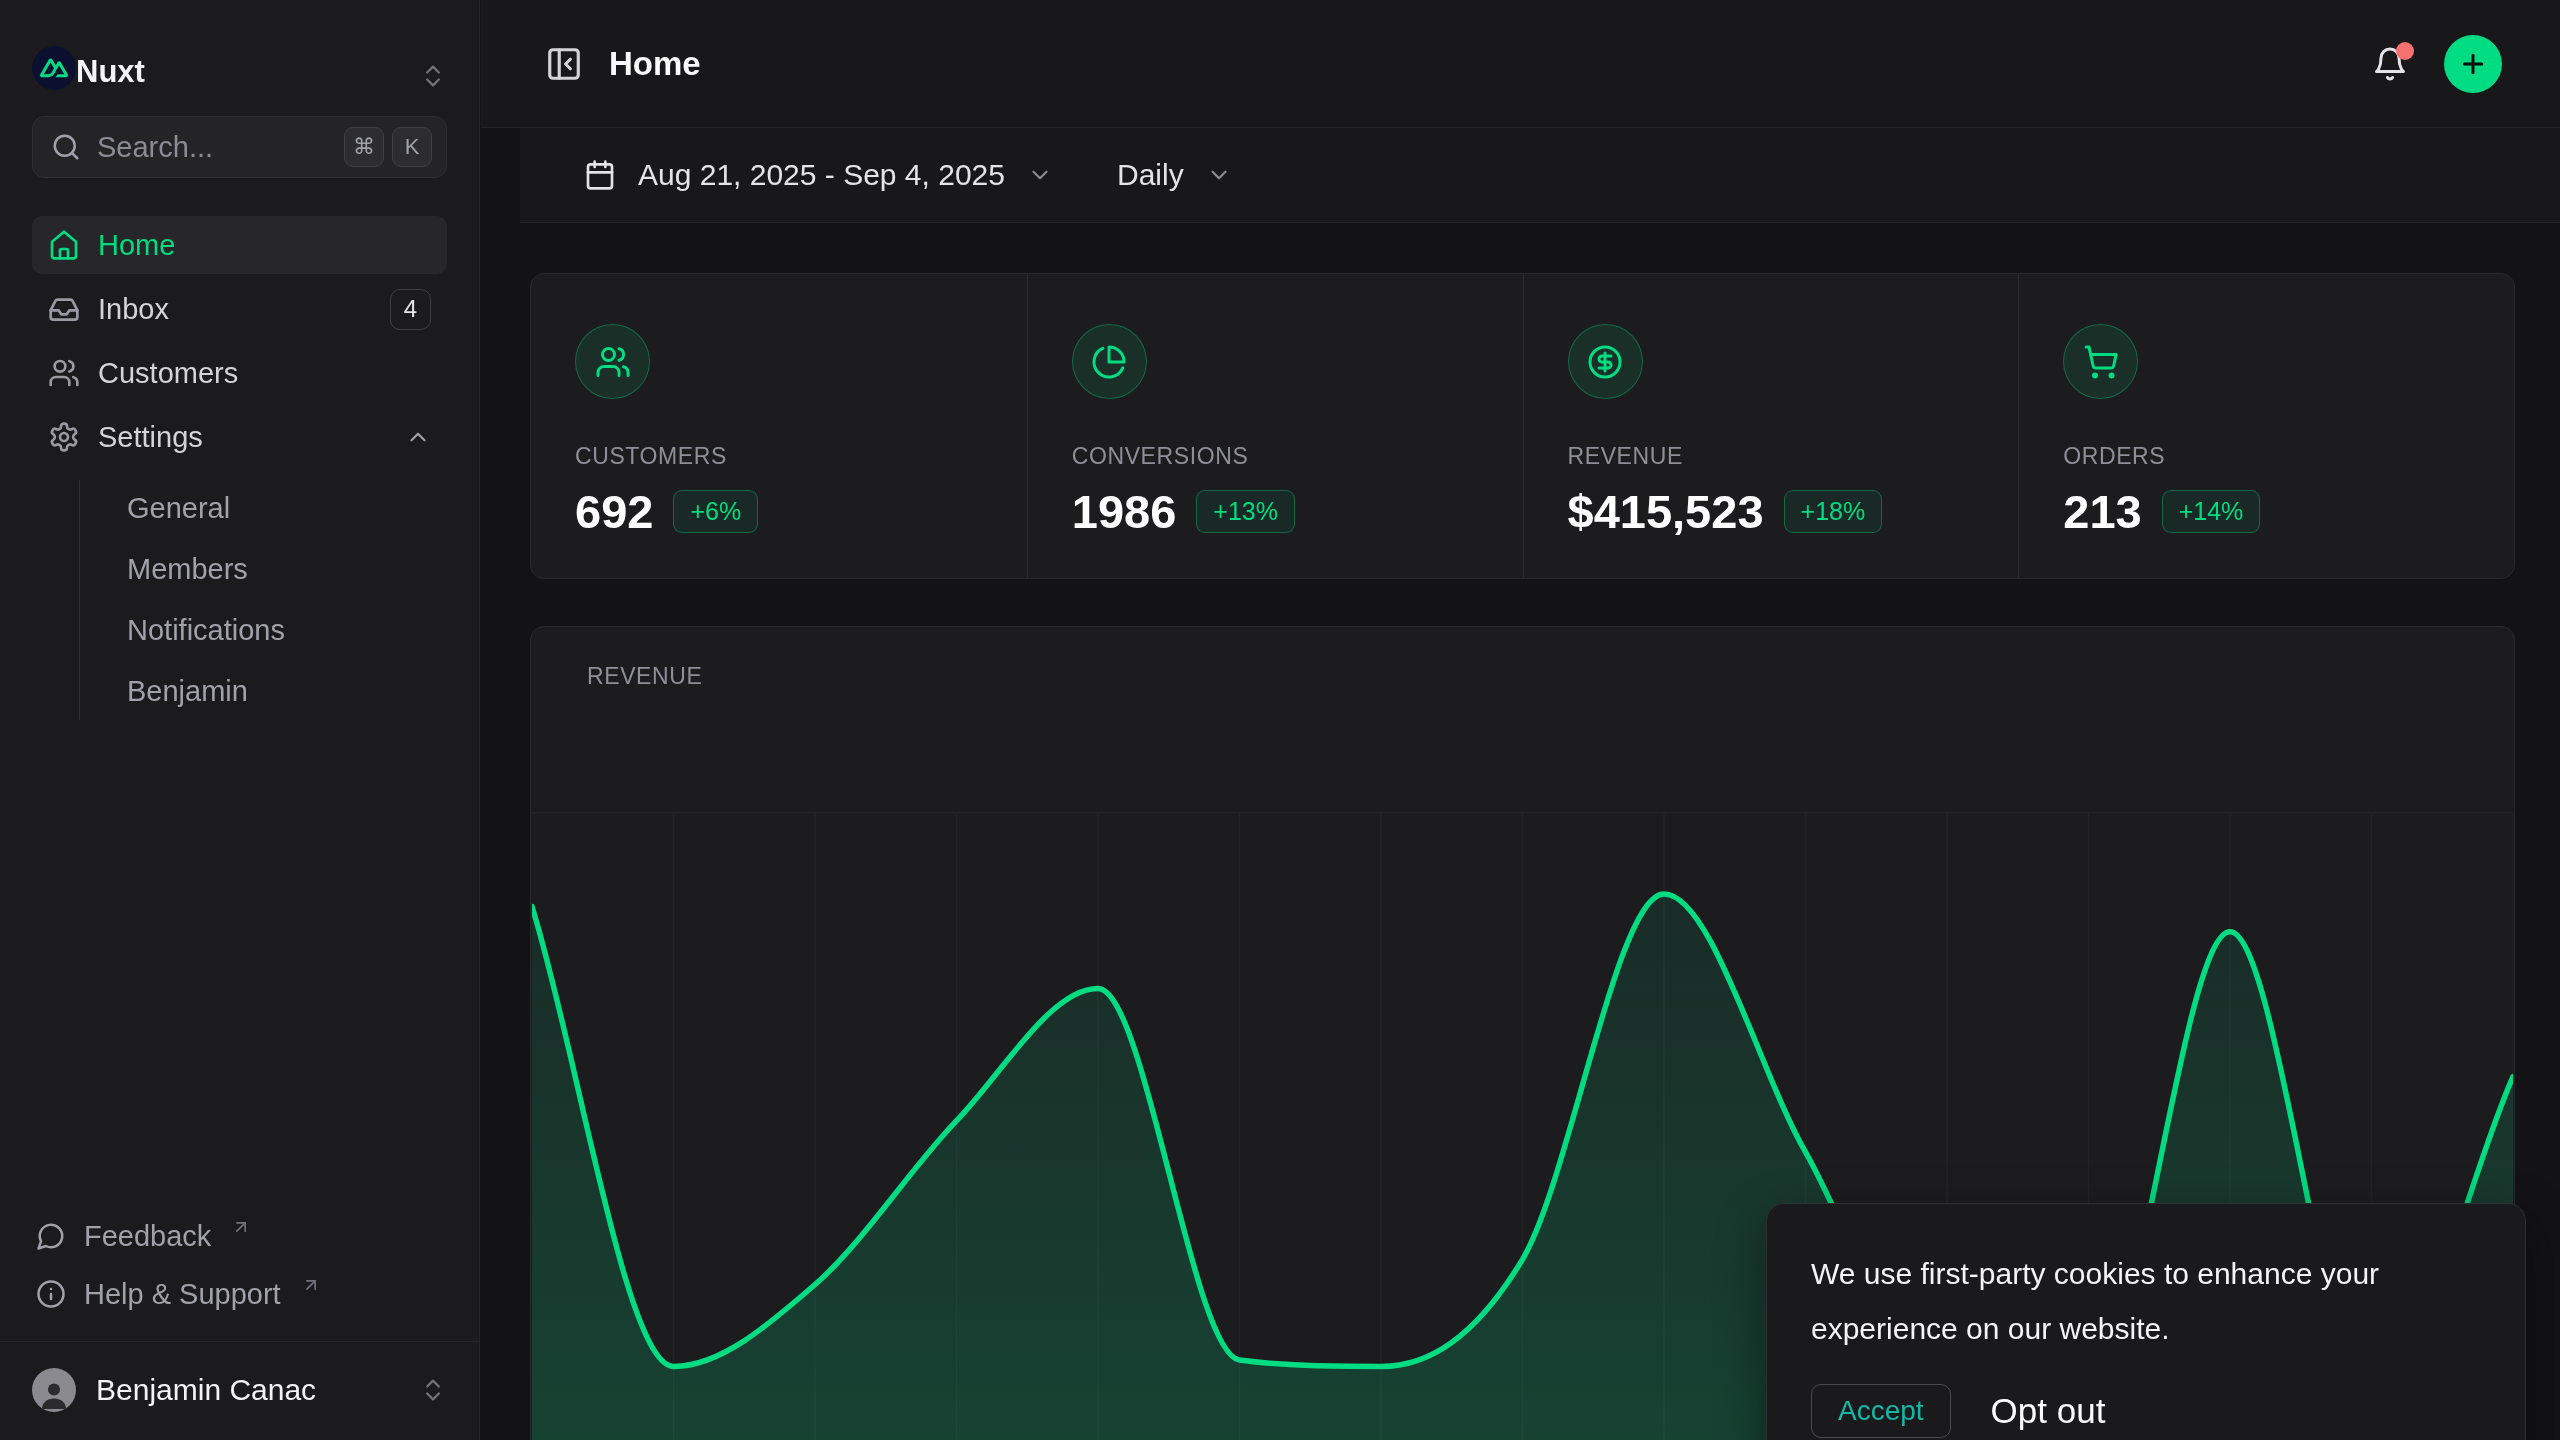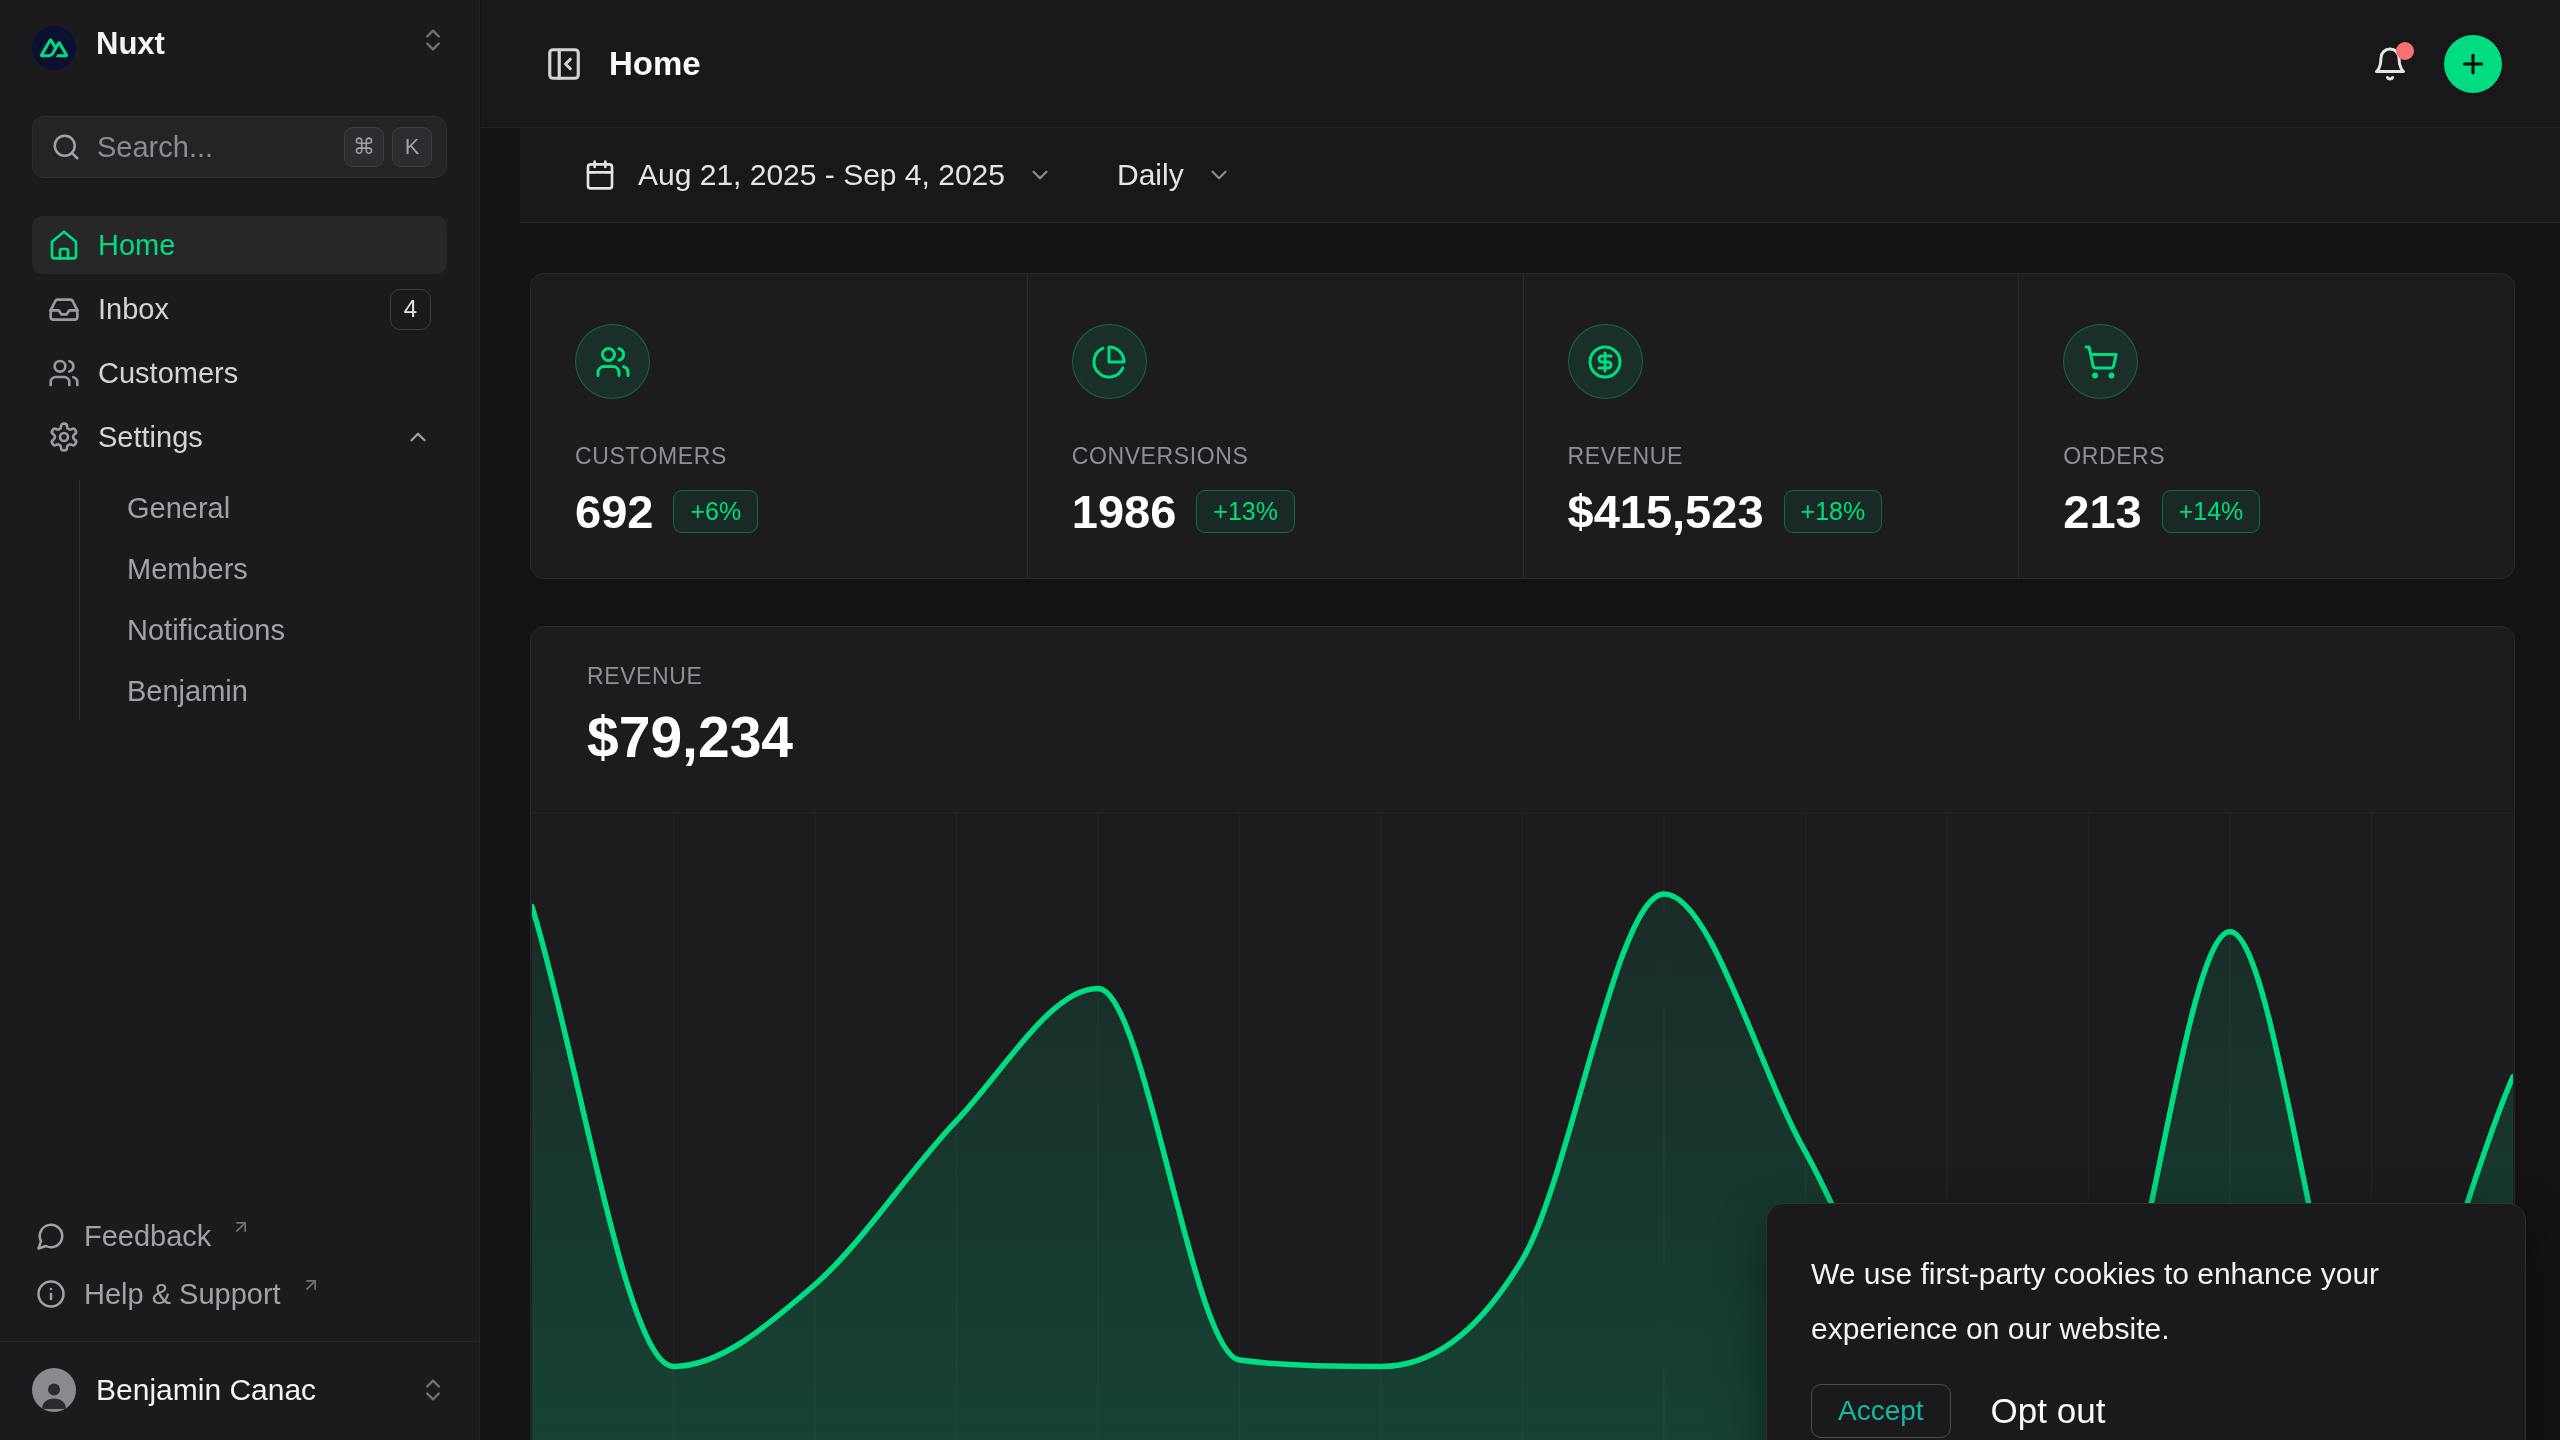--- a/index.html
+++ b/index.html
@@ -9,21 +9,21 @@
     background:#141416; color:#fafafa; position:relative;
   }
   svg { display:block; }
 
   
   .sidebar {
     position:absolute; left:0; top:0; width:480px; height:1440px;
     background:#1b1b1d; border-right:1px solid #26262a;
     display:flex; flex-direction:column; padding:26px 32px 0 32px;
   }
-  .ws-row { display:flex; align-items:flex-start; gap:20px; height:64px; cursor:pointer; border-radius:10px; }
+  .ws-row { display:flex; align-items:flex-end; height:64px; cursor:pointer; border-radius:10px; }
   .ws-logo { width:44px; height:44px; border-radius:50%; background:#0c1030; display:flex; align-items:center; justify-content:center; flex:0 0 auto; }
   .ws-name { font-size:31px; font-weight:600; color:#f4f4f5; flex:1; }
   .icon-dim { color:#71717a; }
   .icon-mid { color:#a1a1aa; }
 
   .search-box {
     margin-top:26px; height:62px; border-radius:12px; background:#242427;
     border:1px solid #2e2e33; display:flex; align-items:center; padding:0 14px 0 18px; gap:16px;
   }
   .search-box input {
@@ -391,21 +391,20 @@
         <div class="stat-value-row">
           <span class="stat-value">213</span>
           <span class="delta-badge">+14%</span>
         </div>
       </div>
     </section>
 
     <section class="revenue-card">
       <div class="rev-head">
         <div class="muted-label" style="margin-top:0;">REVENUE</div>
-        <div class="rev-value">$79,234</div>
       </div>
       <div class="chart-wrap">
         <svg id="rev-chart" viewBox="0 0 1985 630" preserveAspectRatio="none">
           <defs>
             <linearGradient id="areaFill" x1="0" y1="0" x2="0" y2="1">
               <stop offset="0" stop-color="#00dc82" stop-opacity="0.08"></stop>
               <stop offset="1" stop-color="#00dc82" stop-opacity="0.20"></stop>
             </linearGradient>
           </defs>
           <line x1="0" y1="0.75" x2="1985" y2="0.75" stroke="#232327" stroke-width="1.5"></line>

